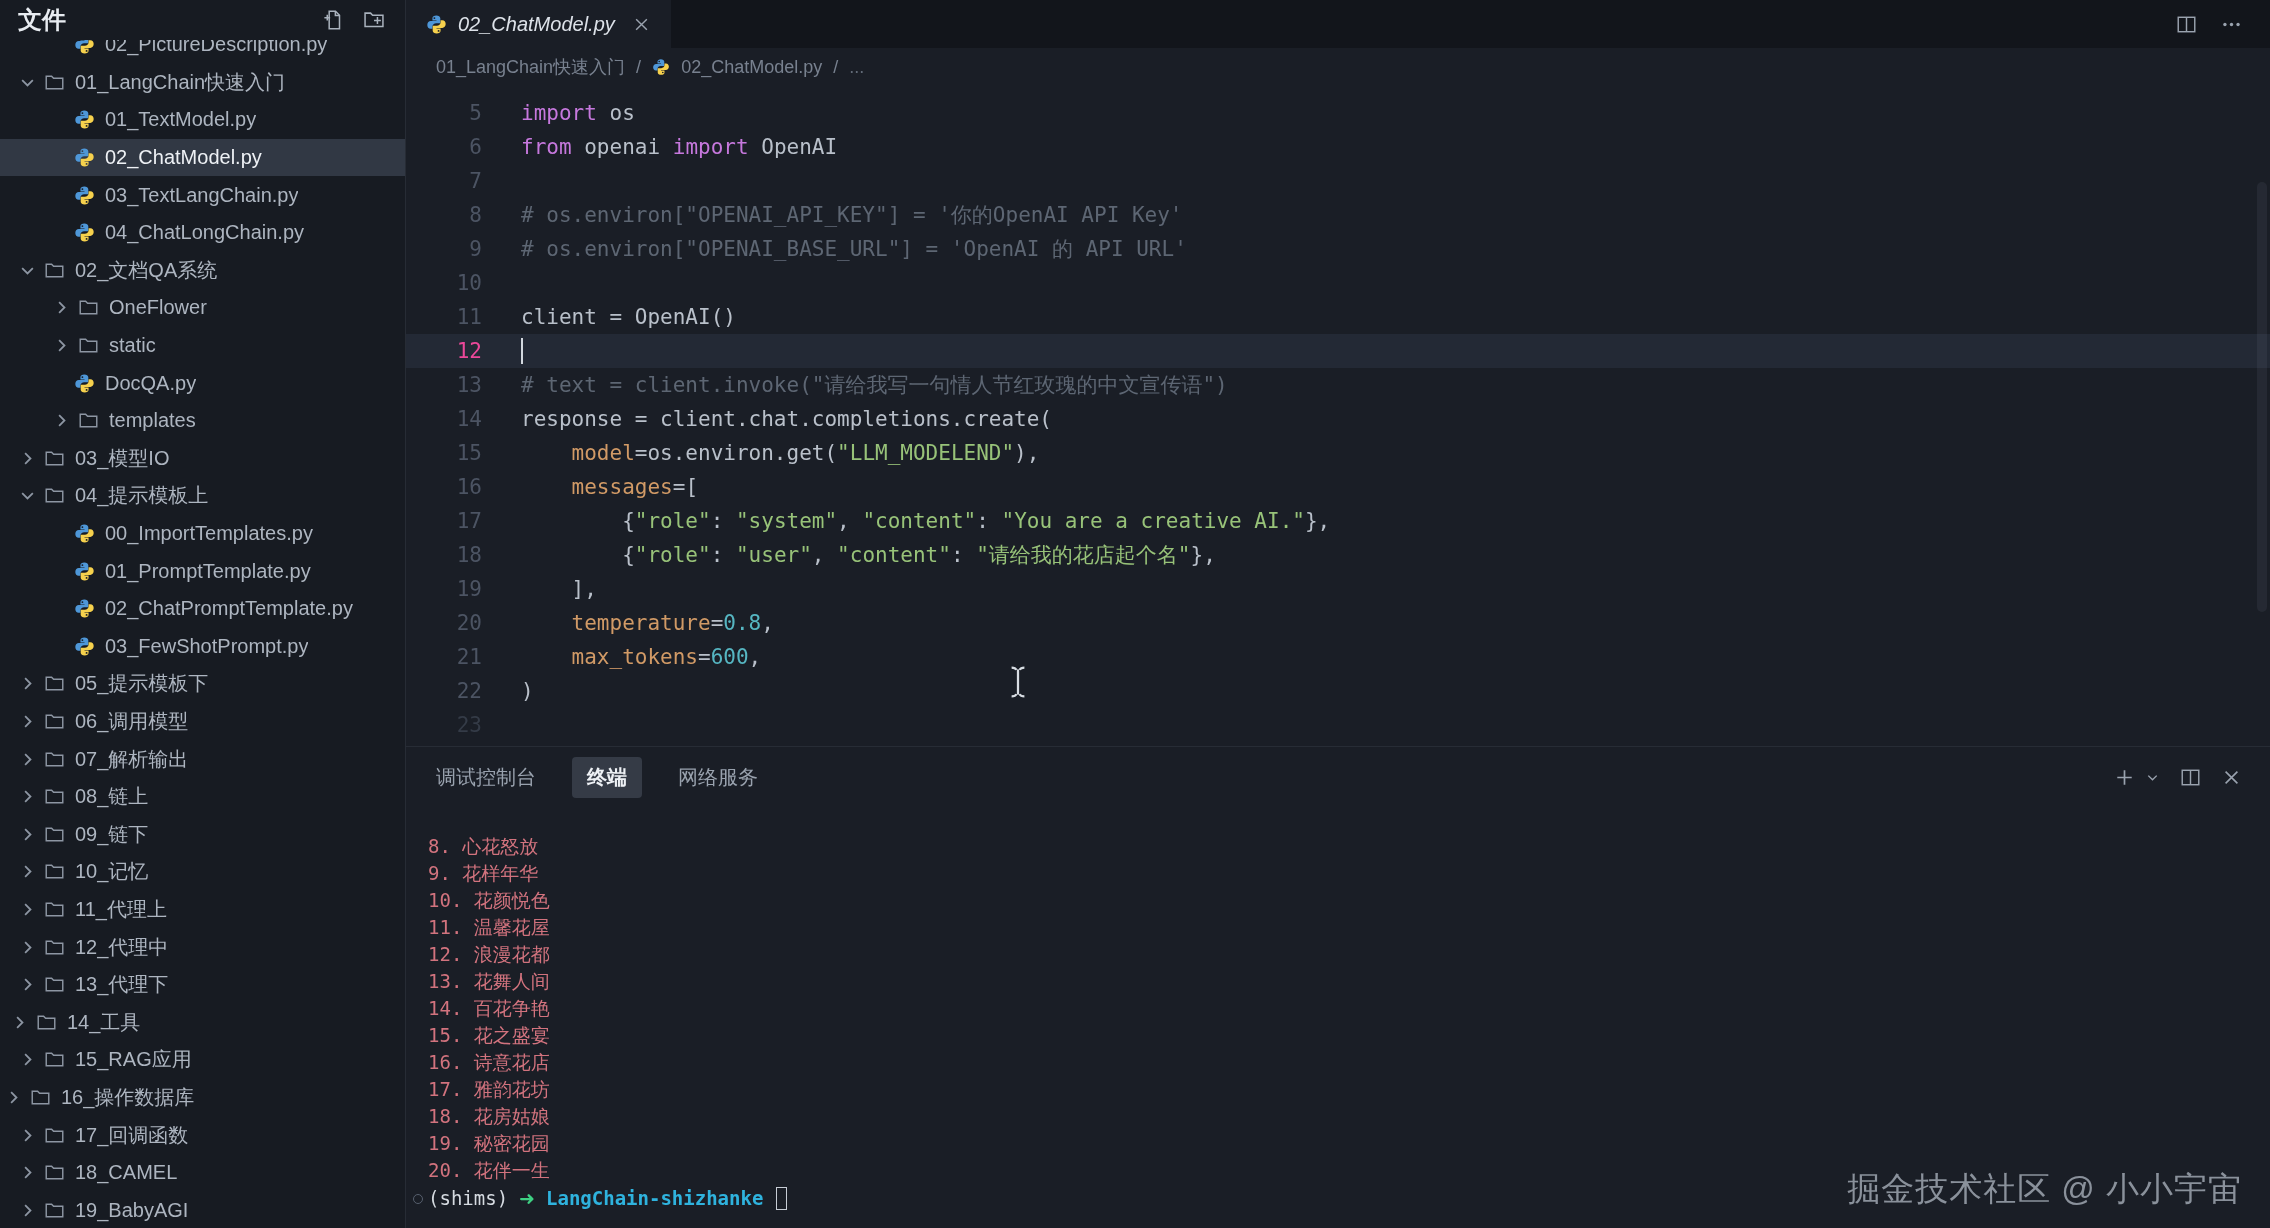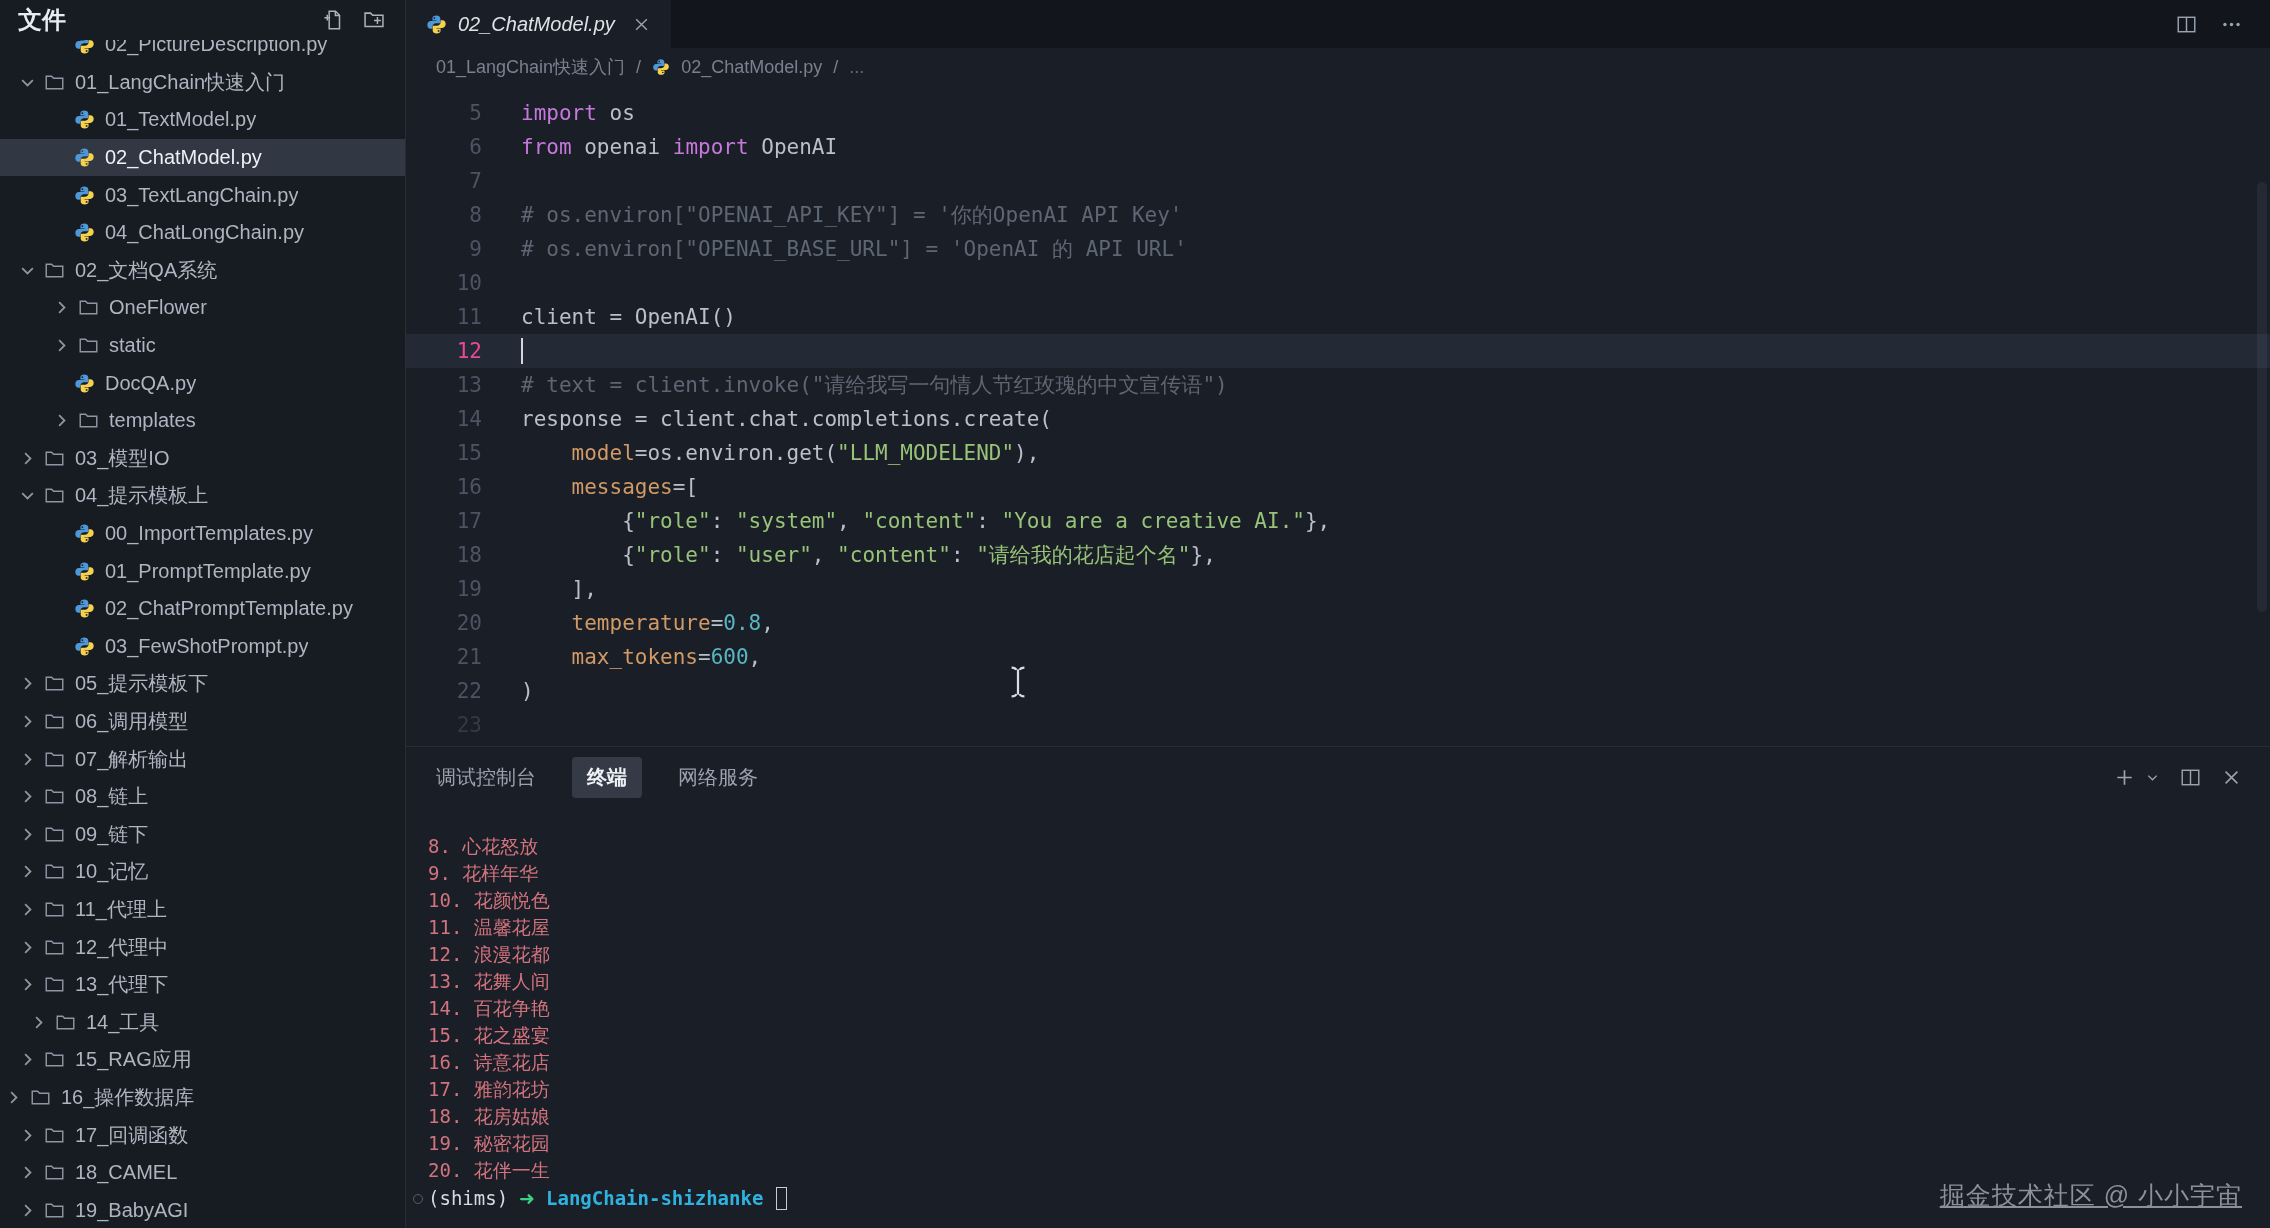--- a/index.html
+++ b/index.html
@@ -68,21 +68,21 @@
 
   .terminal{flex:1;padding:26px 0 0 22px;font-family:"DejaVu Sans Mono","DejaVu Sans",monospace;font-size:19px;line-height:27px;overflow:hidden;}
   .tline{color:#d2737e;white-space:pre;}
   .prompt-row{display:flex;align-items:center;color:#d5dae0;position:relative;margin-top:1px;}
   .prompt-circle{position:absolute;left:-15px;top:50%;transform:translateY(-50%);width:10px;height:10px;border:1.5px solid #565f6d;border-radius:50%;}
   .p-venv{color:#d5dae0;}
   .p-arrow{color:#3ed183;margin:0 11px;font-family:"DejaVu Sans","DejaVu Sans Mono",sans-serif;}
   .p-dir{color:#2fb3de;font-weight:700;}
   .p-cursor{display:inline-block;width:11px;height:23px;border:1.5px solid #c7cdd5;margin-left:13px;}
 
-  .watermark{position:absolute;right:28px;bottom:16px;font-size:25px;color:#8a919b;letter-spacing:1px;text-decoration:underline;}
+  .watermark{position:absolute;right:28px;bottom:16px;font-size:33px;color:#8a919b;letter-spacing:1px;}
 
   .mouse-ibeam{position:absolute;left:1008px;top:666px;z-index:9;pointer-events:none;}
 </style>
 </head>
 <body>
 
 <div class="app">
 
   <aside class="sidebar">
     <div class="sidebar-header">
@@ -395,21 +395,21 @@
               <path d="M6 3.5l4.5 4.5L6 12.5" fill="none" stroke="currentColor" stroke-width="1.5"></path>
             </svg>
           </span>
           <span class="icon ficon">
             <svg viewBox="0 0 16 16">
               <path d="M1.7 3.2h4.1l1.5 1.6h7v7.9H1.7z" fill="none" stroke="currentColor" stroke-width="1.1"></path>
             </svg>
           </span>
           <span class="tree-label">13_代理下</span>
         </div>
-        <div class="tree-item" style="padding-left: 29px;">
+        <div class="tree-item" style="padding-left: 10px;">
           <span class="icon chev">
             <svg viewBox="0 0 16 16">
               <path d="M6 3.5l4.5 4.5L6 12.5" fill="none" stroke="currentColor" stroke-width="1.5"></path>
             </svg>
           </span>
           <span class="icon ficon">
             <svg viewBox="0 0 16 16">
               <path d="M1.7 3.2h4.1l1.5 1.6h7v7.9H1.7z" fill="none" stroke="currentColor" stroke-width="1.1"></path>
             </svg>
           </span>

